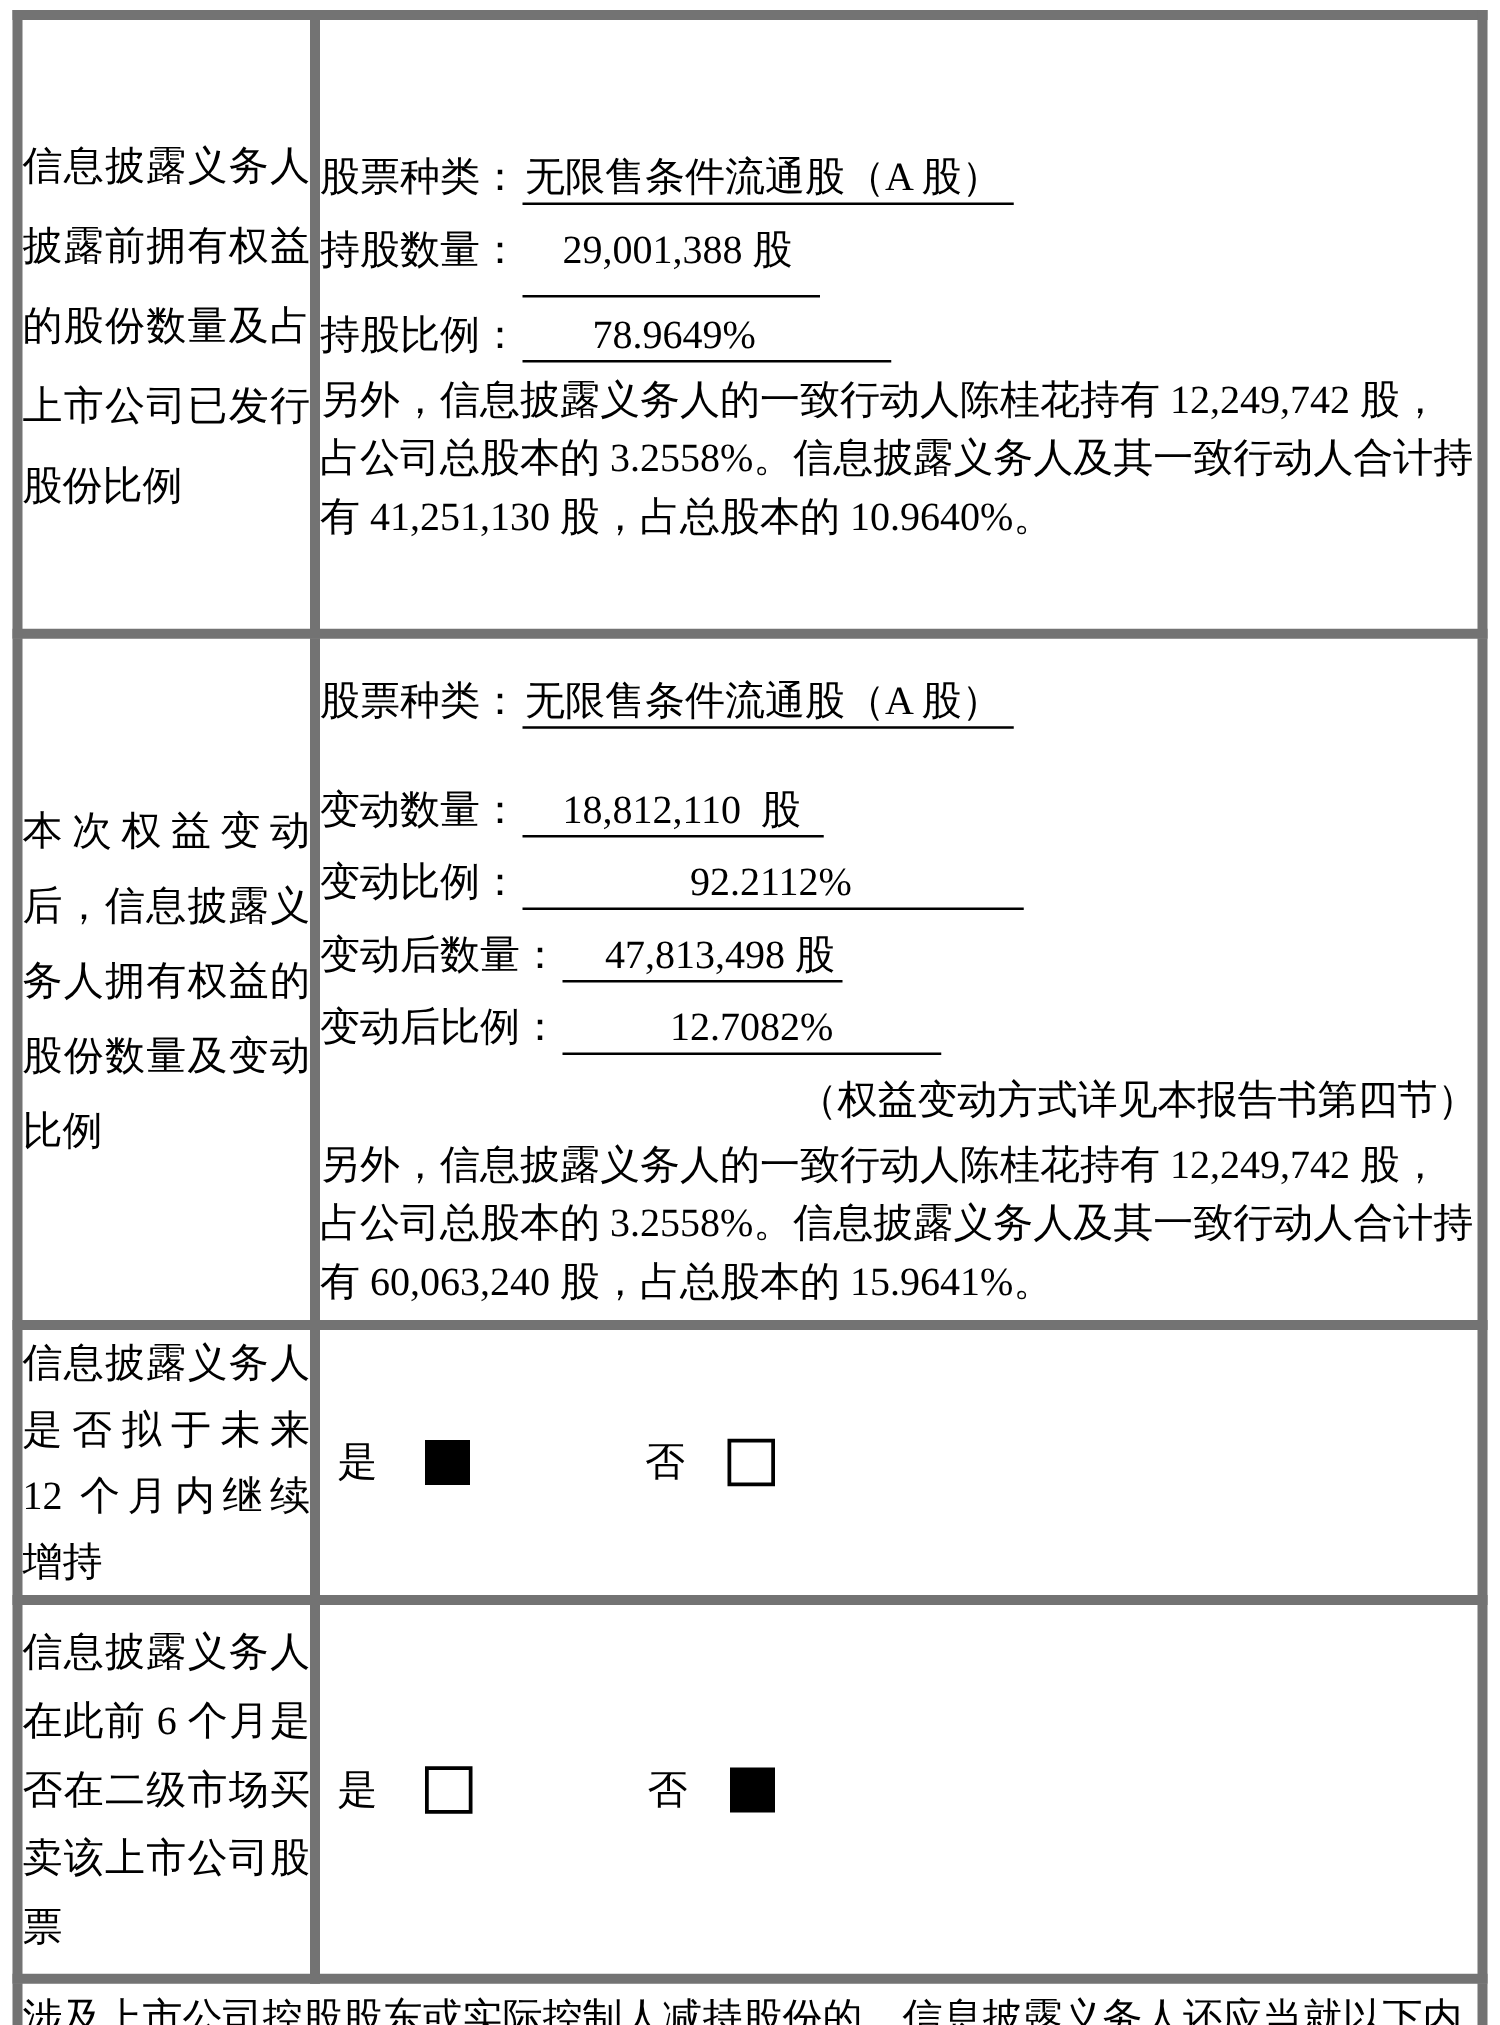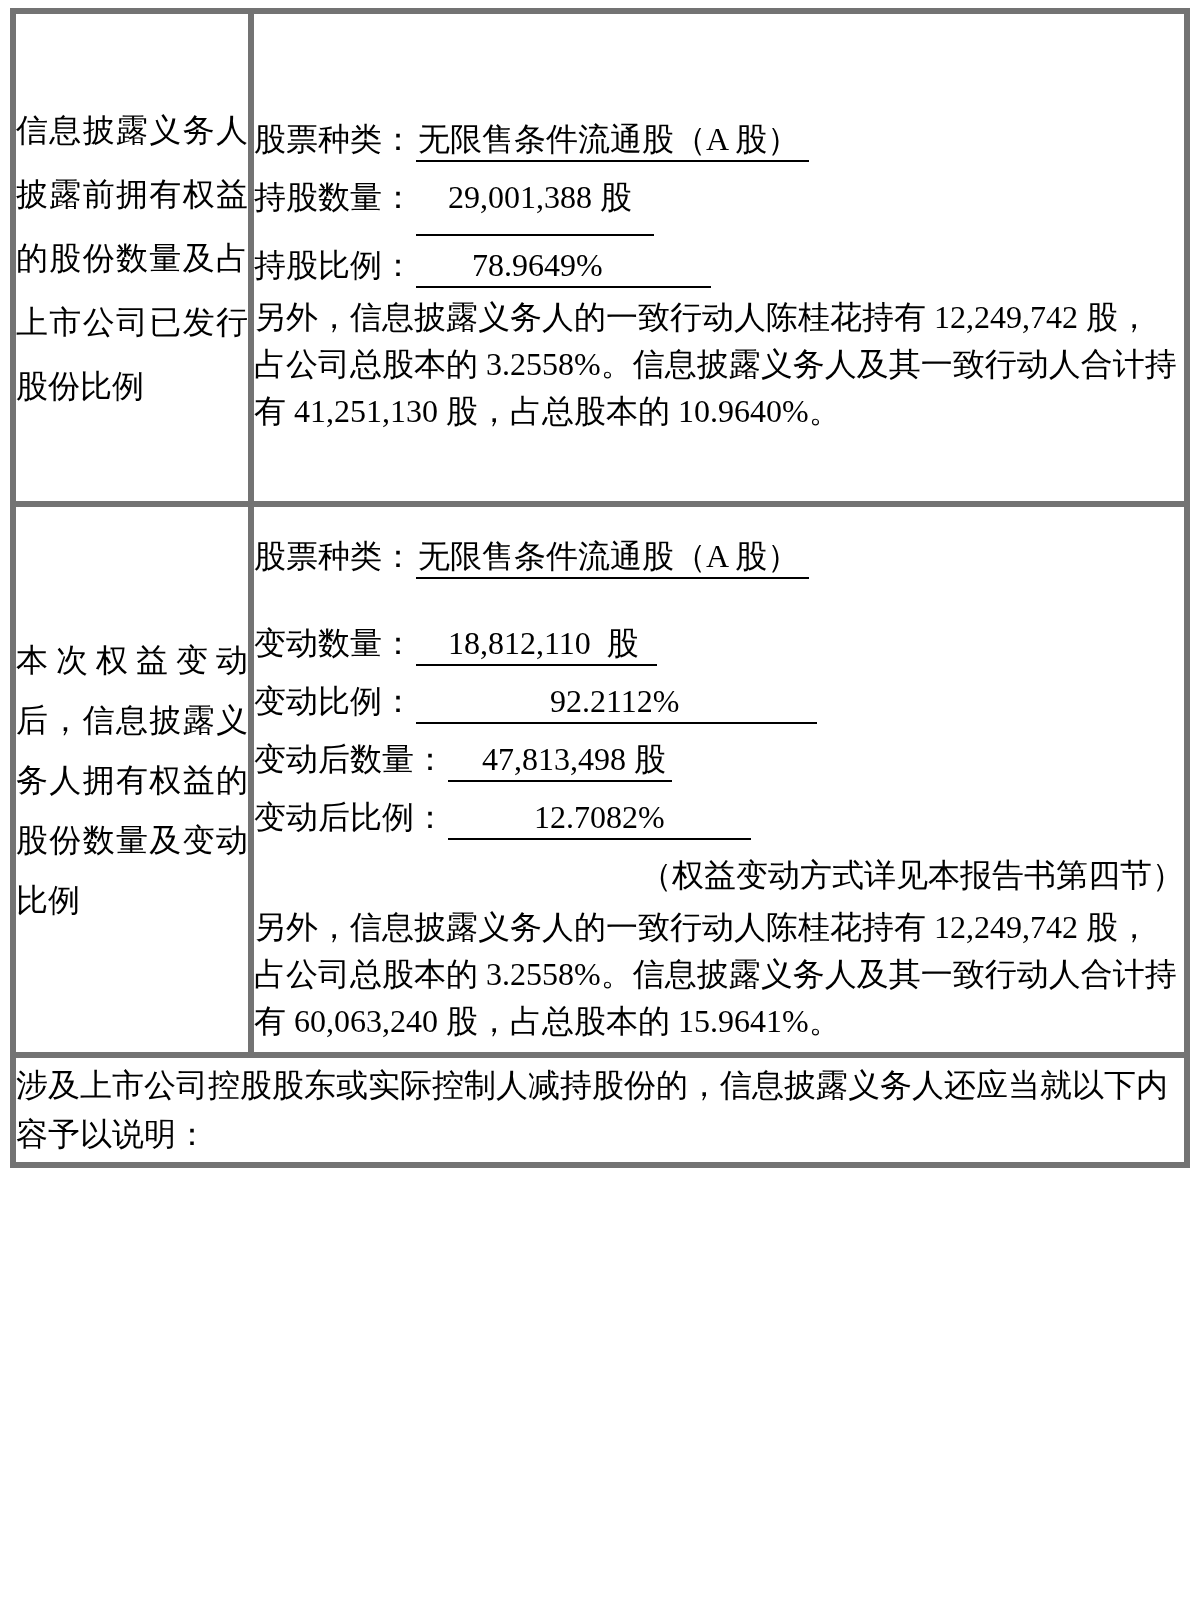--- a/index.html
+++ b/index.html
@@ -21,21 +21,21 @@
   table.doc {
     position: absolute;
     left: 10px;
     top: 8px;
     width: 1180px;
     border-collapse: collapse;
     table-layout: fixed;
     border: 3px solid #000;
   }
   table.doc td {
-    border: 6px solid #737373;
+    border: 8px solid #737373;
     padding: 0;
     vertical-align: middle;
     font-size: 32px;
   }
   
   tr.r1 td { height: 449px; }
   tr.r2 td { height: 529px; }
   tr.r3 td { height: 211px; }
   tr.r4 td { height: 295px; }
   tr.r5 td { height: 104px; }
@@ -158,21 +158,47 @@
         <div class="fline">
           <span>变动后比例：</span><span class="fvalue v-r2f5">12.7082%</span>
         </div>
         <div class="paren-line">（权益变动方式详见本报告书第四节）</div>
         <div class="para-line">另外，信息披露义务人的一致行动人陈桂花持有 12,249,742 股，</div>
         <div class="para-line">占公司总股本的 3.2558%。信息披露义务人及其一致行动人合计持</div>
         <div class="para-line">有 60,063,240 股，占总股本的 15.9641%。</div>
       </td>
     </tr>
 
-
+    <tr class="r3">
+      <td class="lbl">
+        <div class="lbl-text">信息披露义务人是否拟于未来 12 个月内继续增持</div>
+      </td>
+      <td class="val">
+        <div class="cbline">
+          <span class="opt-yes">是</span>
+          <span class="cb cb-yes" data-state="filled"></span>
+          <span class="opt-no">否</span>
+          <span class="cb cb-no" data-state="empty"></span>
+        </div>
+      </td>
+    </tr>
+
+    <tr class="r4">
+      <td class="lbl">
+        <div class="lbl-text">信息披露义务人在此前 6 个月是否在二级市场买卖该上市公司股票</div>
+      </td>
+      <td class="val">
+        <div class="cbline">
+          <span class="opt-yes">是</span>
+          <span class="cb cb-yes" data-state="empty"></span>
+          <span class="opt-no">否</span>
+          <span class="cb cb-no" data-state="filled"></span>
+        </div>
+      </td>
+    </tr>
 
     <tr class="r5">
       <td class="footer" colspan="2">
         <div class="footer-line">涉及上市公司控股股东或实际控制人减持股份的，信息披露义务人还应当就以下内</div>
         <div class="footer-line">容予以说明：</div>
       </td>
     </tr>
   </tbody>
     </table>
 </div>

